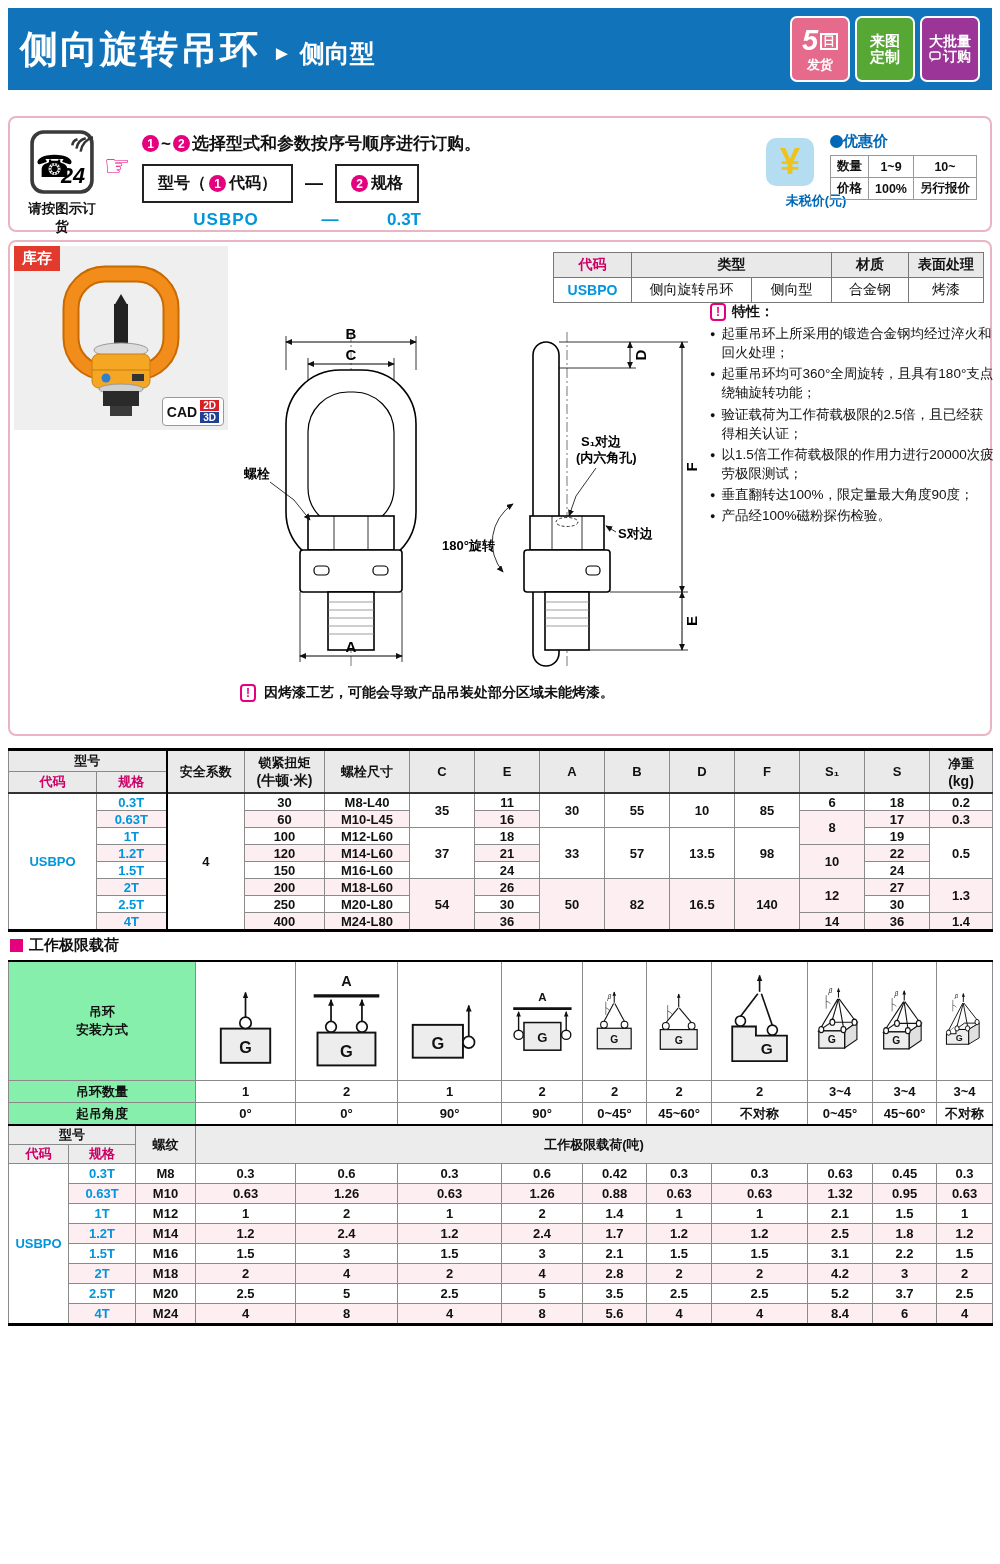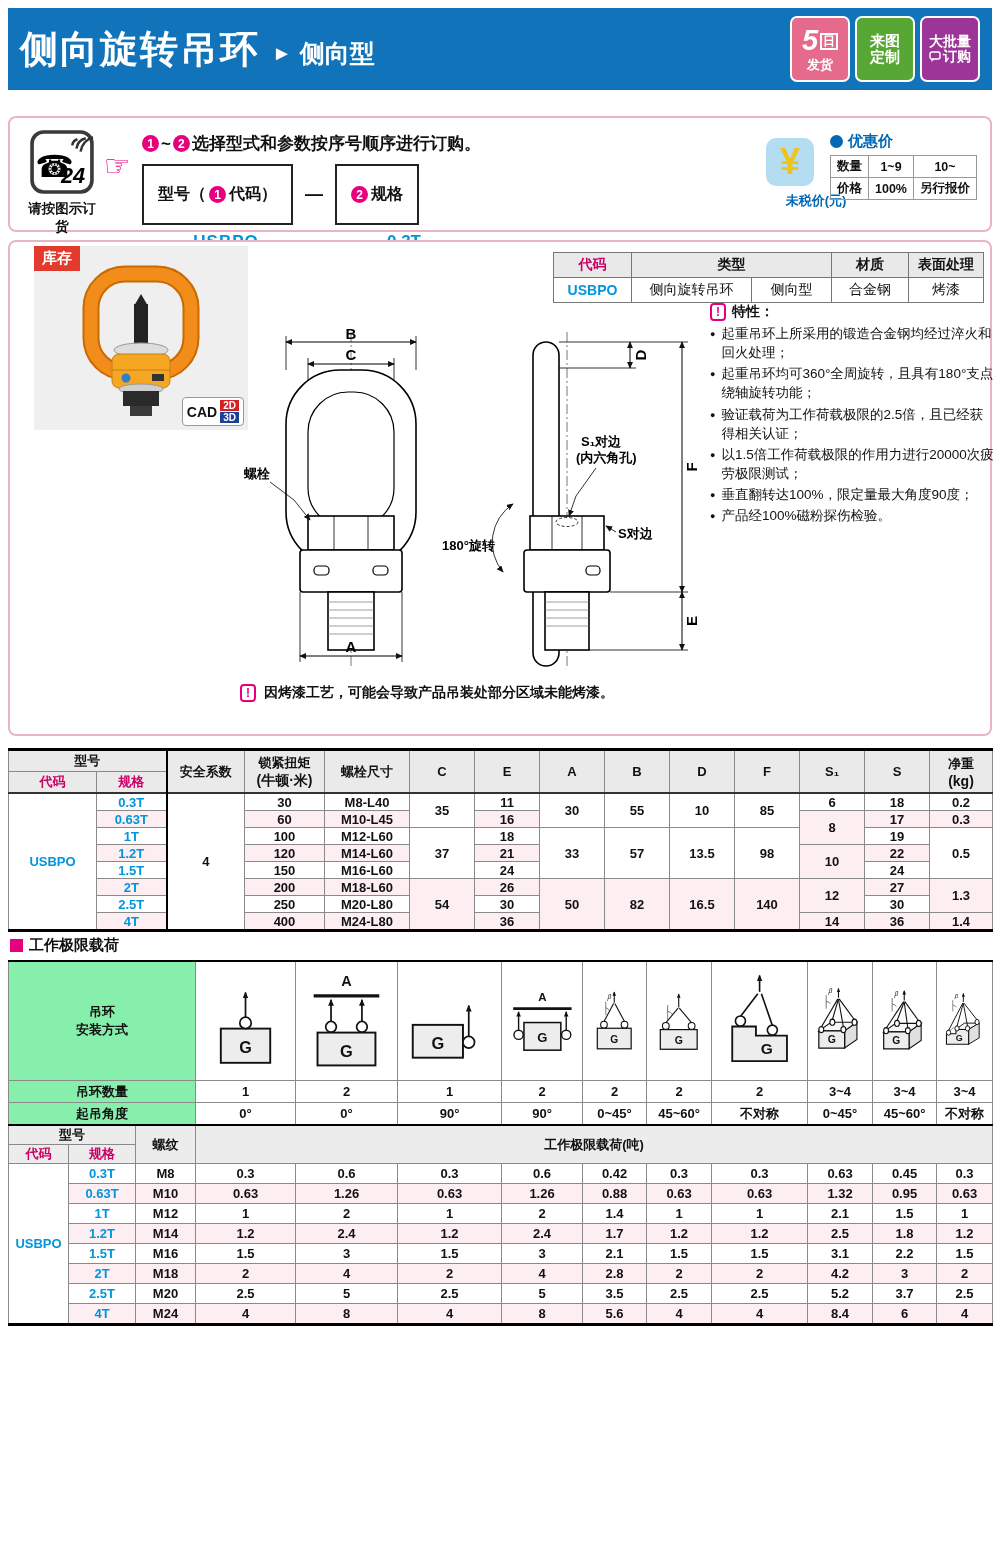--- a/index.html
+++ b/index.html
@@ -34,38 +34,38 @@
 
   
   .phone{position:absolute;left:16px;top:12px;width:72px;text-align:center;}
   .phone-cap{font-size:13.5px;font-weight:bold;margin-top:2px;}
   .pointer{position:absolute;left:94px;top:30px;color:#e5007e;font-size:30px;}
   .instr{position:absolute;left:132px;top:14px;}
   .iline{display:flex;align-items:center;gap:2px;font-size:17px;font-weight:bold;}
   .cnum{display:inline-flex;width:17px;height:17px;border-radius:50%;background:#e5007e;color:#fff;
         font-size:12px;font-weight:bold;align-items:center;justify-content:center;flex:0 0 auto;}
   .obx{display:flex;align-items:center;margin-top:9px;}
-  .bx{border:2px solid #222;padding:18px 14px;font-size:16px;font-weight:bold;display:flex;align-items:center;gap:3px;}
+  .bx{border:2px solid #222;padding:7px 14px;font-size:16px;font-weight:bold;display:flex;align-items:center;gap:3px;}
   .bdash{margin:0 12px;font-weight:bold;font-size:18px;}
   .ex{display:flex;margin-top:7px;font-size:17px;font-weight:bold;color:#0095dc;}
   .ex .c{width:168px;text-align:center;letter-spacing:1px;}
   .ex .d{width:40px;text-align:center;}
   .ex .s{width:108px;text-align:center;}
   .price{position:absolute;right:12px;top:12px;width:212px;height:92px;}
   .yen{position:absolute;left:0;top:8px;width:48px;height:48px;background:#b5ddf2;border-radius:10px;
        display:flex;align-items:center;justify-content:center;color:#eec31c;font-size:36px;font-weight:bold;}
   .tax{position:absolute;left:-12px;top:62px;width:76px;text-align:center;color:#0068b7;font-size:13px;font-weight:bold;margin-left:24px;}
   .tier{position:absolute;left:64px;top:2px;}
-  .tier-h{display:flex;align-items:center;gap:5px;color:#0068b7;font-size:15px;font-weight:bold;}
+  .tier-h{display:flex;align-items:center;color:#0068b7;font-size:15px;font-weight:bold;}
   .bullet{width:13px;height:13px;border-radius:50%;background:#0068b7;display:inline-block;}
   .ptbl{border-collapse:collapse;margin-top:4px;}
   .ptbl td{border:1px solid #999;font-size:12.5px;font-weight:bold;text-align:center;padding:2px 6px;}
 
   
-  .photo{position:absolute;left:4px;top:4px;width:214px;height:184px;background:#701a75;margin-left:20px;}
+  .photo{position:absolute;left:4px;top:4px;width:214px;height:184px;background:#701a75;}
   .stock{position:absolute;left:0;top:0;background:#e23b2e;color:#fff;font-size:15px;font-weight:bold;padding:3px 8px;z-index:2;}
   .cadbox{position:absolute;right:4px;bottom:4px;background:#fff;border:1px solid #999;border-radius:4px;
           display:flex;align-items:center;padding:2px 4px;gap:3px;z-index:2;}
   .cad-t{font-weight:bold;font-size:14px;}
   .cadtags{display:flex;flex-direction:column;gap:1px;}
   .cad2{background:#d71f26;color:#fff;font-size:10px;font-weight:bold;padding:0 3px;}
   .cad3{background:#1d3f94;color:#fff;font-size:10px;font-weight:bold;padding:0 3px;}
 
   .codetbl{position:absolute;right:6px;top:10px;border-collapse:collapse;table-layout:fixed;width:430px;}
   .codetbl th,.codetbl td{border:1px solid #777;font-size:14px;text-align:center;padding:3px 0;}

